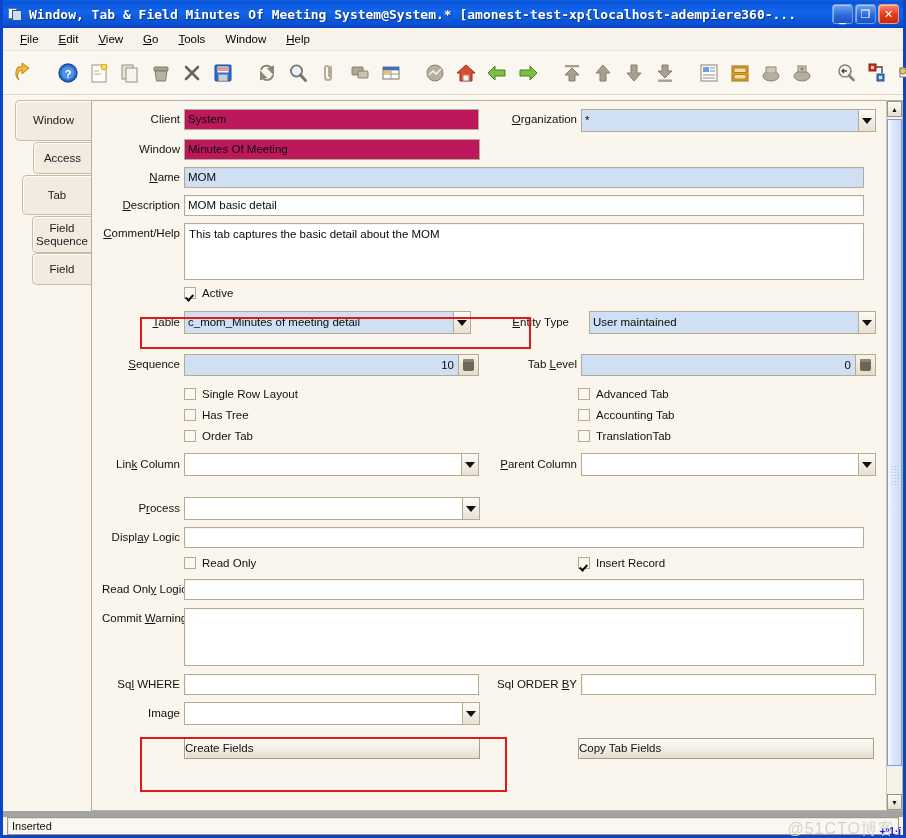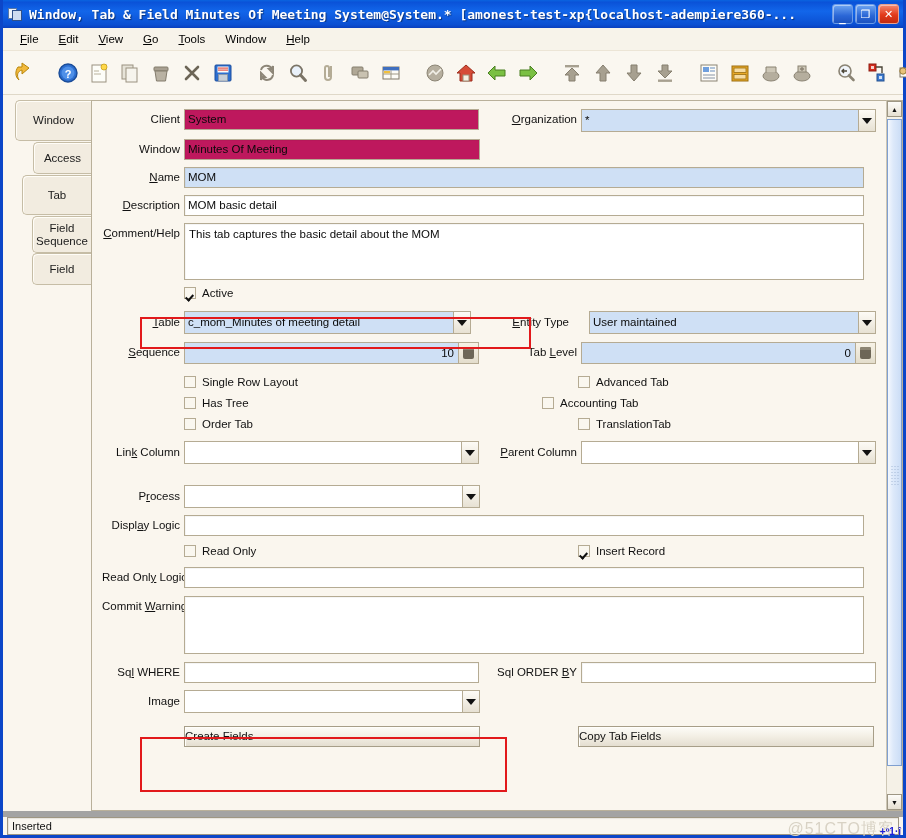--- a/index.html
+++ b/index.html
@@ -609,21 +609,21 @@
             </div>
             <div class="lbl" style="width:86px; margin-left:12px; padding-top:5px;"><u>E</u>ntity Type</div>
             <div class="combo mand" style="width:296px; margin-left:20px;gap:48px;">
               <div class="cval">User maintained</div>
               <div class="carrow">
                   <span class="tri-d"></span>
                 </div>
             </div>
           </div>
 
-          <div class="row" style="margin-top:8px;">
+          <div class="row" style="margin-top:20px;">
             <div class="lbl" style="width:78px; padding-top:4px;"><u>S</u>equence</div>
             <div class="spin" style="width:296px; margin-left:4px;">
               <div class="sval">10</div>
               <div class="sbtn">
                   <span class="calc-ico">
                     <span class="top"></span>
                     <span class="bot"></span>
                   </span>
                 </div>
             </div>
@@ -652,21 +652,21 @@
             </div>
           </div>
 
           <div class="row" style="margin-top:9px;">
             <div style="width:82px;"></div>
             <div class="cbrow" style="width:296px;">
               <span class="cbox"></span>
               <span>Has Tree</span>
             </div>
             <div style="width:12px;"></div>
-            <div class="cbrow" style="margin-left:50px;text-align:right;">
+            <div class="cbrow" style="margin-left:86px;text-align:right;">
               <span class="cbox"></span>
               <span>Accounting Tab</span>
             </div>
           </div>
 
           <div class="row" style="margin-top:9px;">
             <div style="width:82px;"></div>
             <div class="cbrow" style="width:296px;">
               <span class="cbox"></span>
               <span>Order Tab</span>

